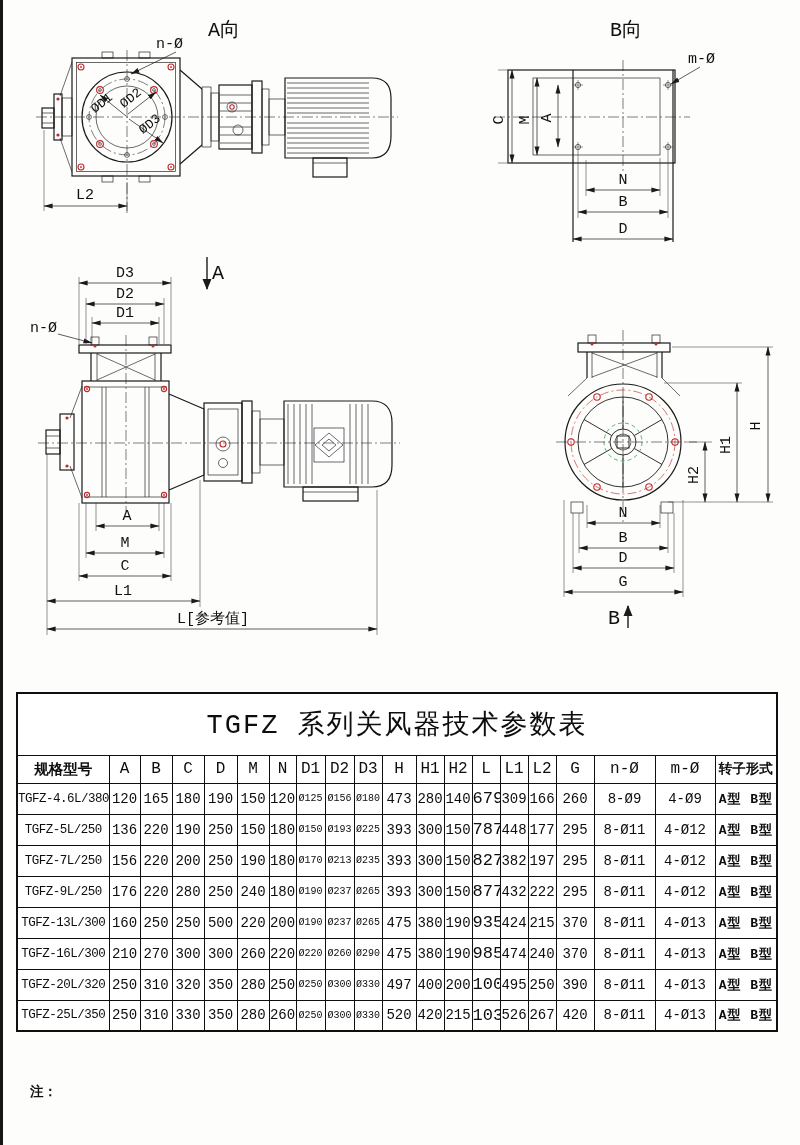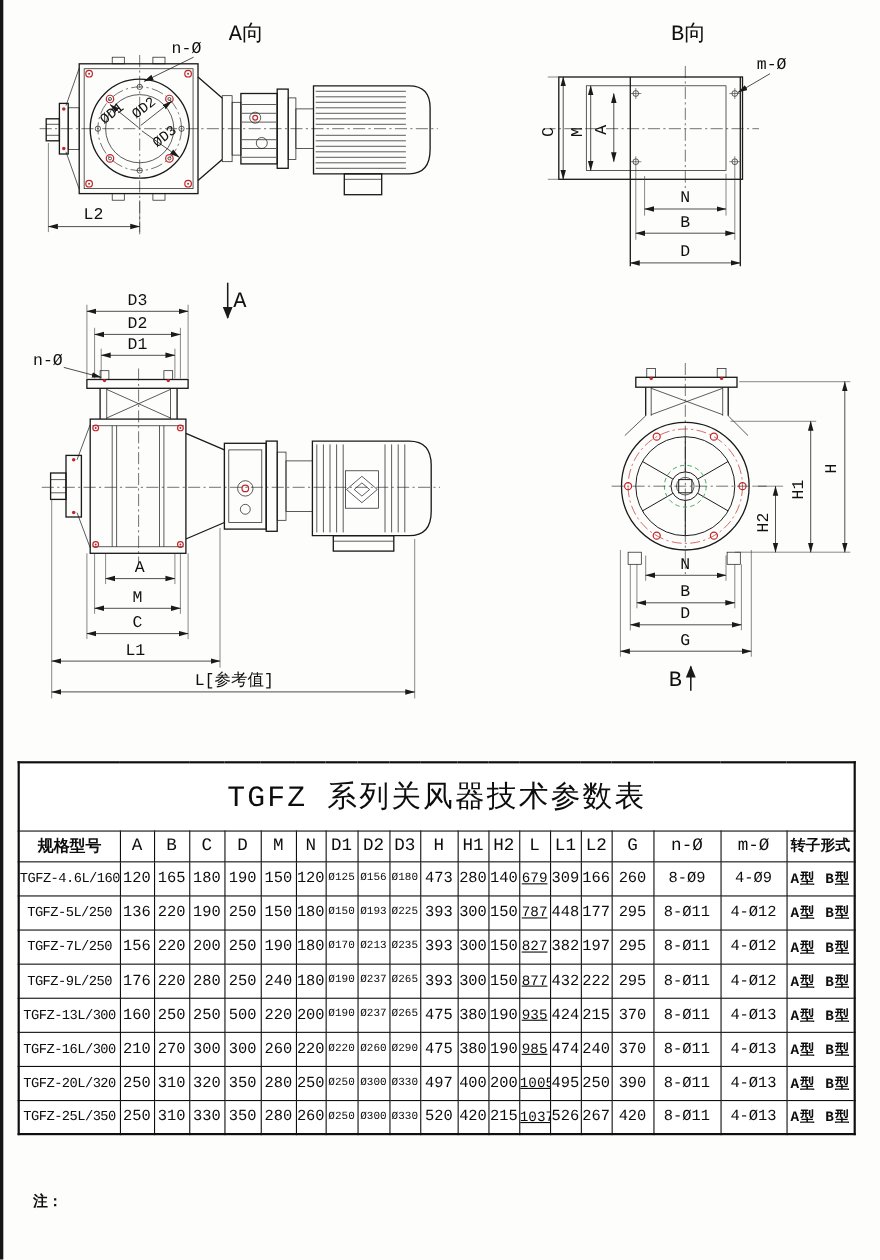--- a/index.html
+++ b/index.html
@@ -33,21 +33,21 @@
   tr.title-row{height:62px;margin-left:39px;}
   tr.title-row td{font-size:27px;letter-spacing:2px;font-family:"Liberation Mono","Liberation Sans",sans-serif;}
   tbody.head-row tr{height:28px;padding-left:48px;}
   tbody.head-row td{font-size:16px;}
   tbody.head-row td:first-child{font-family:"Liberation Sans",sans-serif;font-weight:700;font-size:14.5px;}
   tbody.head-row td:last-child{font-family:"Liberation Sans",sans-serif;font-weight:700;font-size:13.5px;}
   tbody.data-rows tr{height:31px;}
   tbody.data-rows td{font-size:14px;}
   tbody.data-rows td:first-child{text-align:left;padding-left:3px;font-size:12.5px;letter-spacing:-0.5px;}
   tbody.data-rows td:nth-child(n+8):nth-child(-n+10){font-size:10px;font-weight:400;}
-  tbody.data-rows td:nth-child(14){font-size:13px;text-decoration:underline;}
+  tbody.data-rows td:nth-child(14){font-size:17px;}
   tbody.data-rows td:nth-child(18),
   tbody.data-rows td:nth-child(19){text-align:left;padding-left:6px;}
   tbody.data-rows td:last-child{font-family:"Liberation Sans",sans-serif;font-size:13px;font-weight:600;letter-spacing:1px;}
 
   
   #notes{position:absolute;left:30px;top:1079px;font-size:13.5px;font-weight:700;color:#111;}
   .note-row{display:flex;line-height:1.95;}
   .note-prefix{display:inline-block;width:32px;flex:0 0 32px;}
 </style>
 </head>
@@ -386,21 +386,21 @@
           <td>L1</td>
           <td>L2</td>
           <td>G</td>
           <td>n-Ø</td>
           <td>m-Ø</td>
           <td>转子形式</td>
         </tr>
       </tbody>
     <tbody class="data-rows" data-rows="table.rows">
         <tr>
-          <td>TGFZ-4.6L/160</td>
+          <td>TGFZ-4.6L/380</td>
           <td>120</td>
           <td>165</td>
           <td>180</td>
           <td>190</td>
           <td>150</td>
           <td>120</td>
           <td>Ø125</td>
           <td>Ø156</td>
           <td>Ø180</td>
           <td>473</td>

